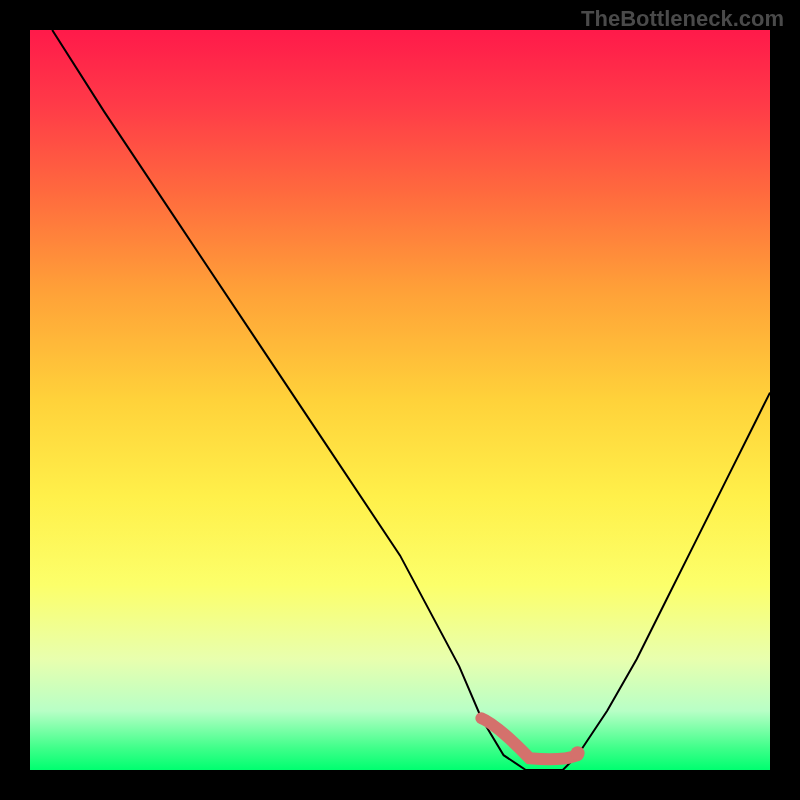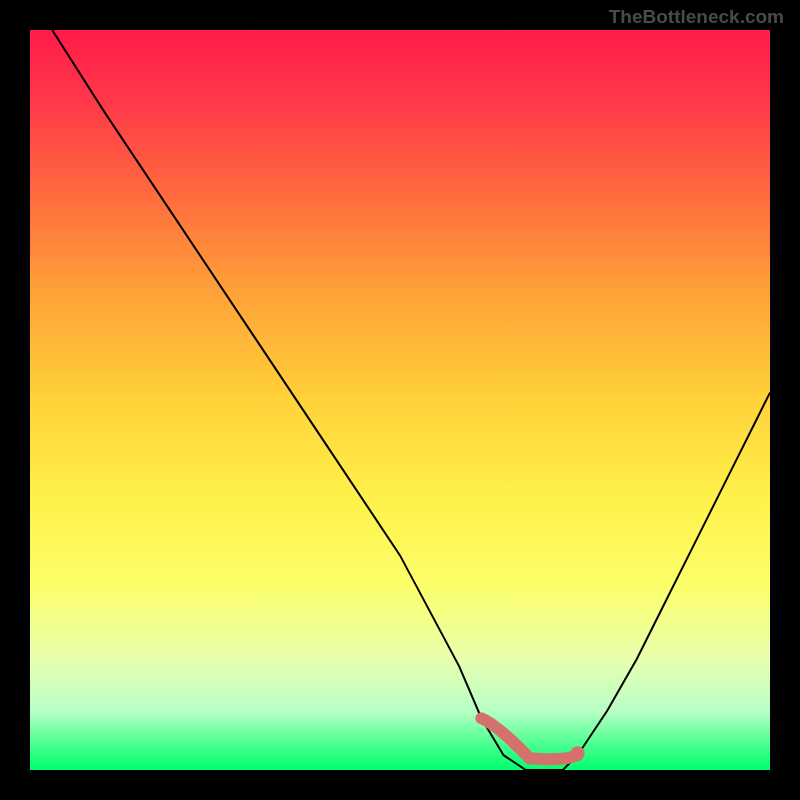--- a/index.html
+++ b/index.html
@@ -8,21 +8,21 @@
     height: 800px;
     background: #000;
     position: relative;
     font-family: Arial, sans-serif;
   }
   .watermark {
     position: absolute;
     top: 6px;
     right: 16px;
     color: #4a4a4a;
-    font-size: 19px;
+    font-size: 22px;
     font-weight: bold;
     z-index: 10;
   }
   .plot-area {
     position: absolute;
     left: 30px;
     top: 30px;
     width: 740px;
     height: 740px;
     overflow: hidden;

